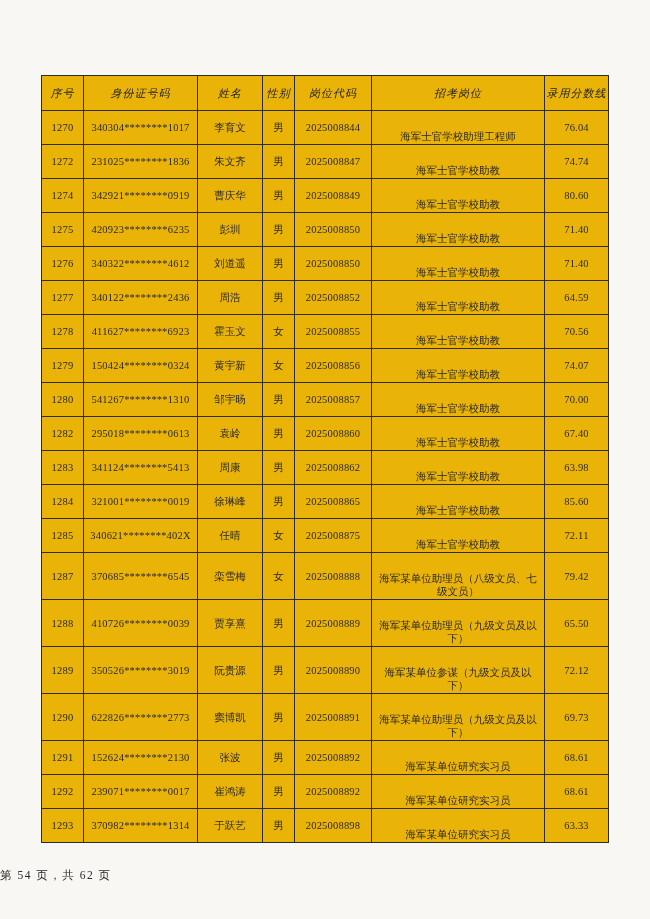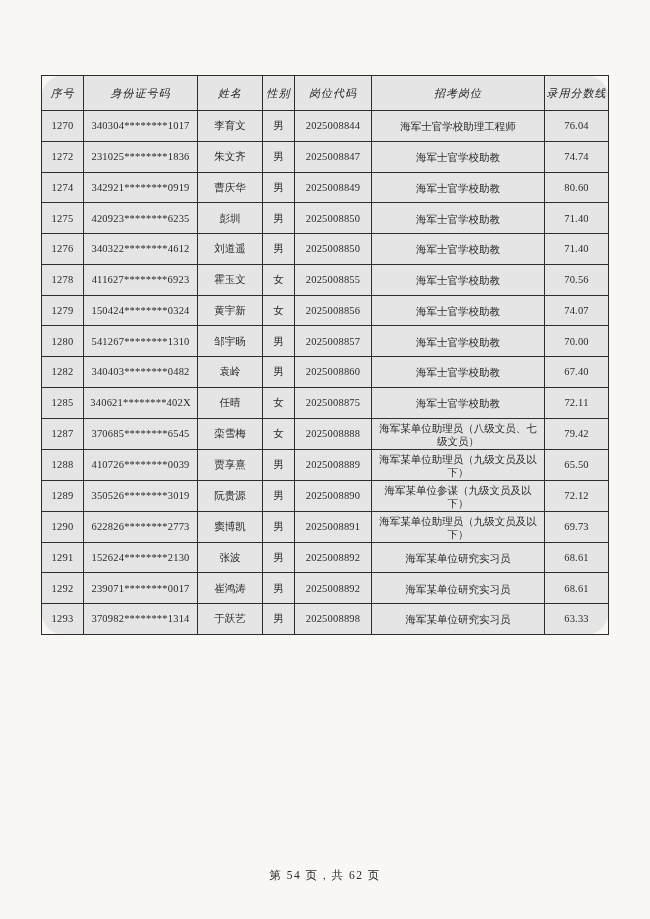--- a/index.html
+++ b/index.html
@@ -16,22 +16,21 @@
     width: 650px; height: 919px;
     background: #f8f7f4;
   }
   table.score-table {
     position: absolute;
     left: 41px;
     top: 75px;
     width: 567px;
     border-collapse: collapse;
     table-layout: fixed;
-    background: #e5e5e5;
-    border-radius: 24px;
+    background: #eab308;
   }
   table.score-table th,
   table.score-table td {
     border: 1px solid #2d2d2d;
     overflow: hidden;
     vertical-align: middle;
   }
   table.score-table thead th {
     height: 35px;
     font-size: 11px;
@@ -50,29 +49,28 @@
   }
   td.cell-id, td.cell-code, td.cell-serial, td.cell-score {
     font-size: 10.5px;
     letter-spacing: 0.2px;
     white-space: nowrap;
   }
   td.cell-name, td.cell-gender { font-size: 11px; }
   td.cell-position {
     text-align: left;
     font-size: 11px;
-    padding: 3px 4px 1px 4px;
+    padding: 19px 4px 1px 4px;
     line-height: 13.5px;
   }
   .page-footer {
     position: absolute;
     left: 0;
     top: 868px;
     width: 650px;
-    text-align: center;
     font-size: 11.5px;
     letter-spacing: 1.5px;
     color: #2a2a2a;
   }
 </style>
 </head>
 <body>
 
 <div class="page">
 
@@ -137,20 +135,29 @@
         <tr>
       <td class="cell-serial">1276</td>
       <td class="cell-id">340322********4612</td>
       <td class="cell-name">刘道遥</td>
       <td class="cell-gender">男</td>
       <td class="cell-code">2025008850</td>
       <td class="cell-position">海军士官学校助教</td>
       <td class="cell-score">71.40</td>
     </tr>
         <tr>
+      <td class="cell-serial">1277</td>
+      <td class="cell-id">340122********2436</td>
+      <td class="cell-name">周浩</td>
+      <td class="cell-gender">男</td>
+      <td class="cell-code">2025008852</td>
+      <td class="cell-position">海军士官学校助教</td>
+      <td class="cell-score">64.59</td>
+    </tr>
+        <tr>
       <td class="cell-serial">1278</td>
       <td class="cell-id">411627********6923</td>
       <td class="cell-name">霍玉文</td>
       <td class="cell-gender">女</td>
       <td class="cell-code">2025008855</td>
       <td class="cell-position">海军士官学校助教</td>
       <td class="cell-score">70.56</td>
     </tr>
         <tr>
       <td class="cell-serial">1279</td>
@@ -165,26 +172,44 @@
       <td class="cell-serial">1280</td>
       <td class="cell-id">541267********1310</td>
       <td class="cell-name">邹宇旸</td>
       <td class="cell-gender">男</td>
       <td class="cell-code">2025008857</td>
       <td class="cell-position">海军士官学校助教</td>
       <td class="cell-score">70.00</td>
     </tr>
         <tr>
       <td class="cell-serial">1282</td>
-      <td class="cell-id">340403********0482</td>
+      <td class="cell-id">295018********0613</td>
       <td class="cell-name">袁岭</td>
       <td class="cell-gender">男</td>
       <td class="cell-code">2025008860</td>
       <td class="cell-position">海军士官学校助教</td>
       <td class="cell-score">67.40</td>
+    </tr>
+        <tr>
+      <td class="cell-serial">1283</td>
+      <td class="cell-id">341124********5413</td>
+      <td class="cell-name">周康</td>
+      <td class="cell-gender">男</td>
+      <td class="cell-code">2025008862</td>
+      <td class="cell-position">海军士官学校助教</td>
+      <td class="cell-score">63.98</td>
+    </tr>
+        <tr>
+      <td class="cell-serial">1284</td>
+      <td class="cell-id">321001********0019</td>
+      <td class="cell-name">徐琳峰</td>
+      <td class="cell-gender">男</td>
+      <td class="cell-code">2025008865</td>
+      <td class="cell-position">海军士官学校助教</td>
+      <td class="cell-score">85.60</td>
     </tr>
         <tr>
       <td class="cell-serial">1285</td>
       <td class="cell-id">340621********402X</td>
       <td class="cell-name">任晴</td>
       <td class="cell-gender">女</td>
       <td class="cell-code">2025008875</td>
       <td class="cell-position">海军士官学校助教</td>
       <td class="cell-score">72.11</td>
     </tr>

